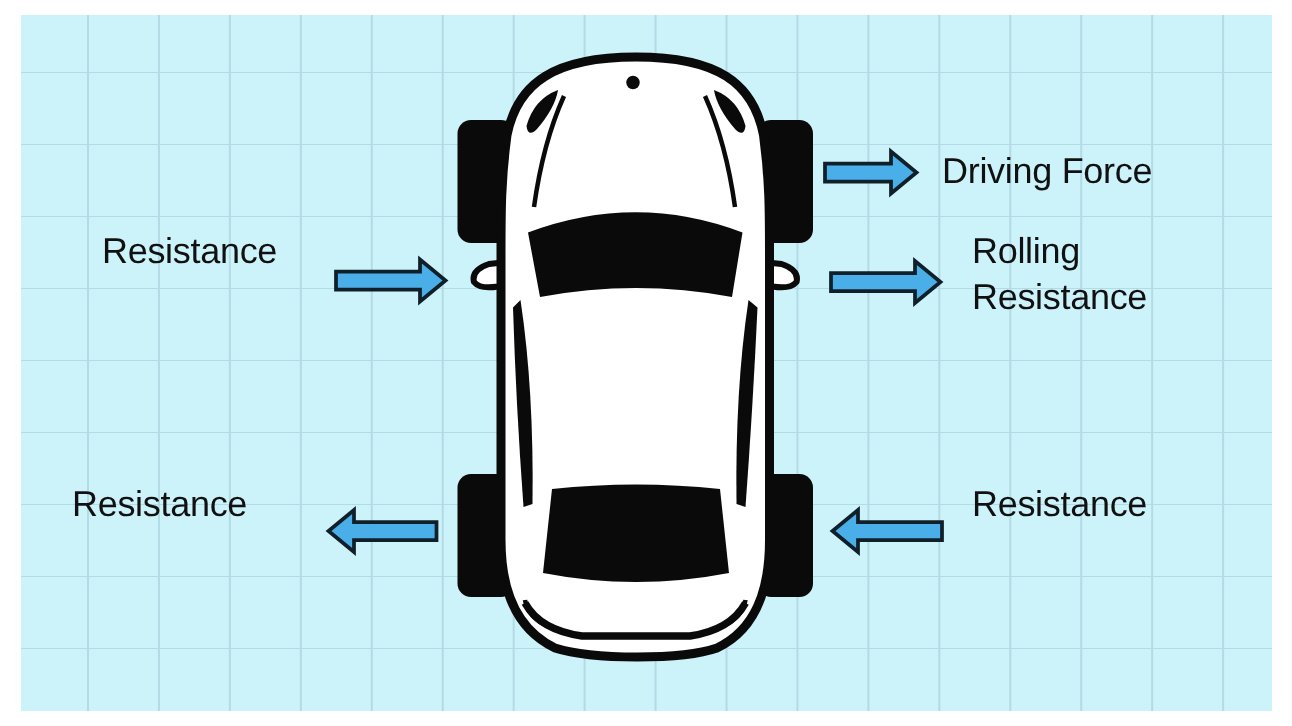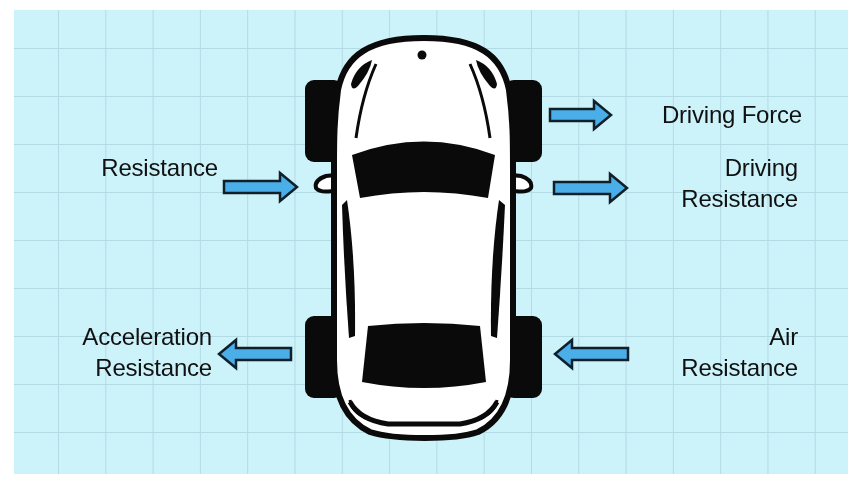--- a/index.html
+++ b/index.html
@@ -8,21 +8,21 @@
       position: absolute; left: 14px; top: 10px; width: 834px; height: 464px;
       background-color: #ccf2fa;
       background-image:
         linear-gradient(to right, #b3dbe5 1px, transparent 1px),
         linear-gradient(to bottom, #b3dbe5 1px, transparent 1px);
       background-size: 47.3px 48px;
       background-position: 44px 38px;
     }
     .label {
       position: absolute; color: #111111; font-size: 24px; line-height: 31px;
-      text-align: right; letter-spacing: -0.2px; white-space: nowrap;
+      text-align: left; letter-spacing: -0.2px; white-space: nowrap;
     }
     .label span { display: block; }
     svg.abs { position: absolute; left: 0; top: 0; }
   </style>
 </head>
 <body>
 
 <div id="canvas"></div>
 
 <svg class="abs" width="861" height="484" viewBox="0 0 861 484">
@@ -87,25 +87,23 @@
 
 <div class="label" style="left:628px; top:99px; width:174px;">
   <span>Driving Force</span>
 </div>
 
 <div class="label" style="left:68px; top:152px; width:150px;">
   <span>Resistance</span>
 </div>
 
 <div class="label" style="left:648px; top:152px; width:150px;">
-  <span>Driving</span>
+  <span>Rolling</span>
   <span>Resistance</span>
 </div>
 
 <div class="label" style="left:48px; top:321px; width:164px;">
-  <span>Acceleration</span>
   <span>Resistance</span>
 </div>
 
 <div class="label" style="left:648px; top:321px; width:150px;">
-  <span>Air</span>
   <span>Resistance</span>
 </div>
 
 </body></html>

